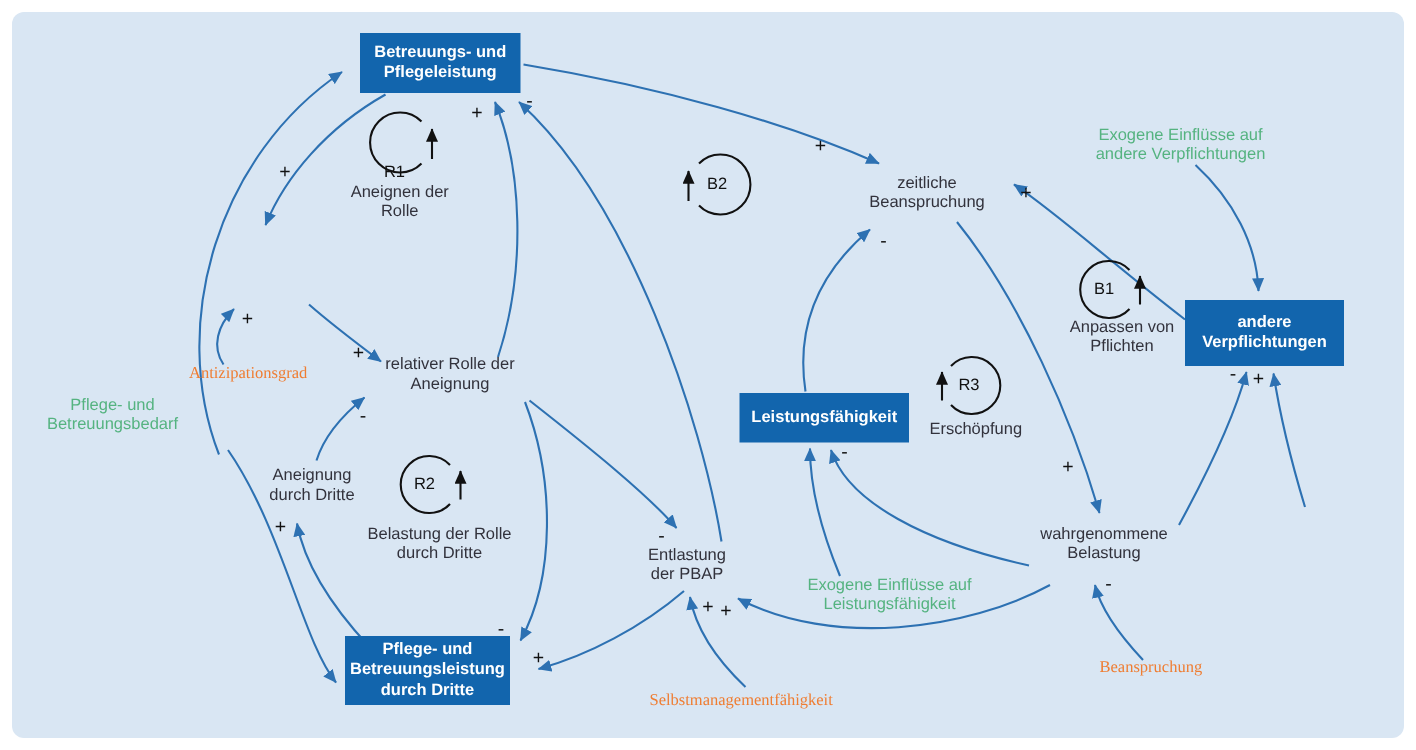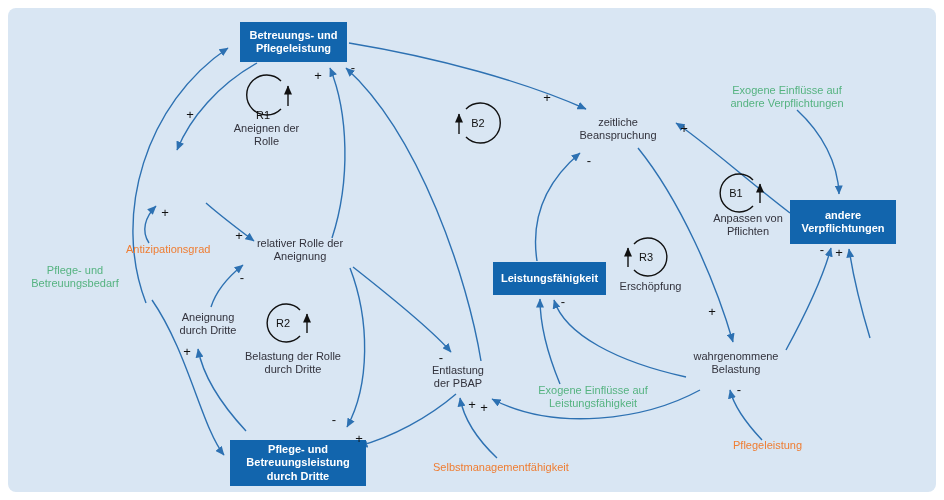--- a/index.html
+++ b/index.html
@@ -5,21 +5,21 @@
   html,body{margin:0;padding:0;background:#ffffff;font-family:"Liberation Sans","DejaVu Sans",sans-serif;}
   #stage{position:relative;width:944px;height:500px;background:#ffffff;overflow:hidden;}
   #panel{position:absolute;left:8px;top:8px;right:8px;bottom:8px;background:#d9e6f3;border-radius:8px;}
   svg.wires{position:absolute;left:0;top:0;z-index:1;}
   .txt{position:absolute;z-index:2;font-size:11px;line-height:1.22;color:#32323c;text-align:center;}
   .box{position:absolute;z-index:3;background:#1265ad;color:#ffffff;font-weight:bold;font-size:11px;
        line-height:1.2;display:flex;align-items:center;justify-content:center;text-align:center;padding:2px;box-sizing:border-box;}
   .loopid{position:absolute;z-index:3;font-size:11px;color:#111;transform:translate(-50%,-50%);}
   .sign{position:absolute;z-index:3;font-size:13px;color:#111;transform:translate(-50%,-50%);}
   .exo{color:#55b380;}
-  .param{color:#ef7d32;}
+  .param{color:#ef7d32;font-family:Liberation Serif, serif;}
   .left{text-align:left;}
 </style>
 </head>
 <body>
 
 <div id="stage">
   <div id="panel"></div>
 
   <svg class="wires" width="944" height="500" viewBox="0 0 944 500">
     <defs>
@@ -66,21 +66,21 @@
       <path d="M 634 244 A 19 19 0 1 1 634 270"></path>
       <path d="M 628 267 L 628 248" marker-end="url(#ak)"></path>
       <path d="M 753 206 A 19 19 0 1 1 753 180"></path>
       <path d="M 760 203 L 760 184" marker-end="url(#ak)"></path>
       <path d="M 466 109 A 20 20 0 1 1 466 137"></path>
       <path d="M 459 134 L 459 114" marker-end="url(#ak)"></path>
     </g>
   </svg>
 
   <div class="box" style="left:240px;top:22px;width:107px;height:40px;">Betreuungs- und Pflegeleistung</div>
-  <div class="box" style="left:230px;top:440px;width:136px;height:46px;text-align:center;">Pflege- und Betreuungsleistung durch Dritte</div>
+  <div class="box" style="left:230px;top:424px;width:110px;height:46px;text-align:center;">Pflege- und Betreuungsleistung durch Dritte</div>
   <div class="box" style="left:790px;top:200px;width:106px;height:44px;">andere Verpflichtungen</div>
   <div class="box" style="left:493px;top:262px;width:113px;height:33px;">Leistungsfähigkeit</div>
 
   <div class="txt" style="left:253px;top:237px;width:94px;">relativer Rolle der Aneignung</div>
   <div class="txt" style="left:168px;top:311px;width:80px;">Aneignung durch Dritte</div>
   <div class="txt" style="left:424px;top:364px;width:68px;">Entlastung der PBAP</div>
   <div class="txt" style="left:568px;top:116px;width:100px;">zeitliche Beanspruchung</div>
   <div class="txt" style="left:683px;top:350px;width:106px;">wahrgenommene Belastung</div>
 
   <span class="loopid" style="left:263px;top:95px;margin-top:20px;">R1</span>
@@ -92,21 +92,21 @@
   <span class="loopid" style="left:736px;top:193px;">B1</span>
   <div class="txt" style="left:702px;top:212px;width:92px;">Anpassen von Pflichten</div>
   <span class="loopid" style="left:478px;top:123px;">B2</span>
 
   <div class="txt exo" style="left:20px;top:264px;width:110px;">Pflege- und Betreuungsbedarf</div>
   <div class="txt exo" style="left:528px;top:384px;width:130px;">Exogene Einflüsse auf Leistungsfähigkeit</div>
   <div class="txt exo" style="left:722px;top:84px;width:130px;">Exogene Einflüsse auf andere Verpflichtungen</div>
 
   <div class="txt param left" style="left:126px;top:243px;">Antizipationsgrad</div>
   <div class="txt param left" style="left:433px;top:461px;">Selbstmanagementfähigkeit</div>
-  <div class="txt param left" style="left:733px;top:439px;">Pflegeleistung</div>
+  <div class="txt param left" style="left:733px;top:439px;">Beanspruchung</div>
 
   <span class="sign" style="left:190px;top:114px;">+</span>
   <span class="sign" style="left:165px;top:212px;">+</span>
   <span class="sign" style="left:239px;top:235px;">+</span>
   <span class="sign" style="left:318px;top:75px;">+</span>
   <span class="sign" style="left:353px;top:67px;">-</span>
   <span class="sign" style="left:547px;top:97px;">+</span>
   <span class="sign" style="left:684px;top:128px;">+</span>
   <span class="sign" style="left:589px;top:160px;">-</span>
   <span class="sign" style="left:712px;top:311px;">+</span>

